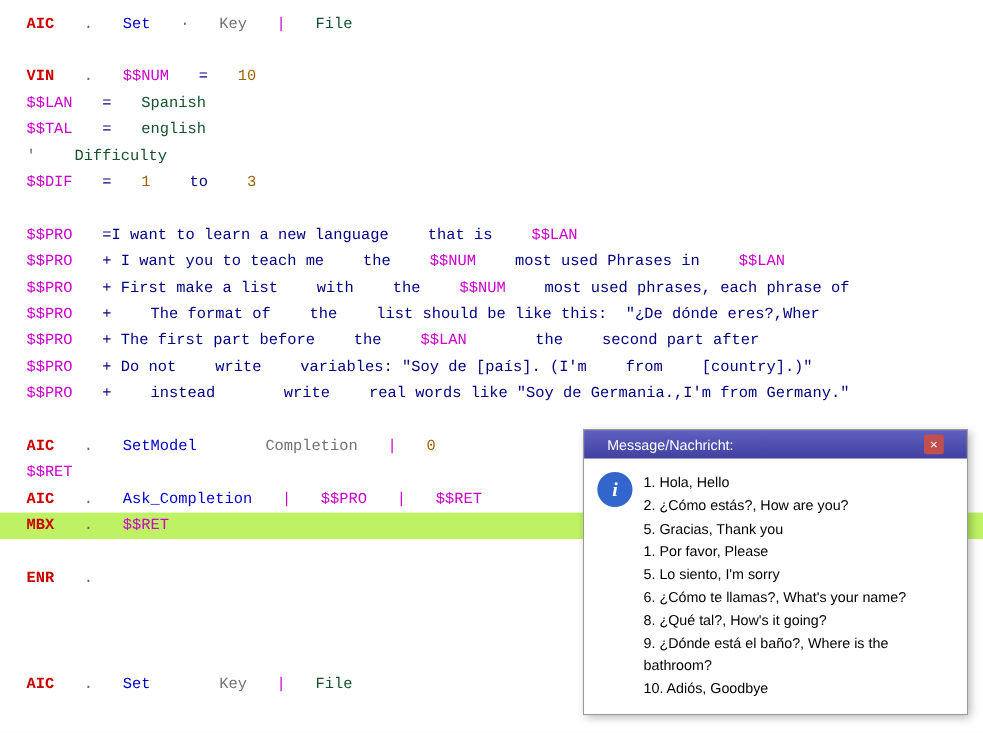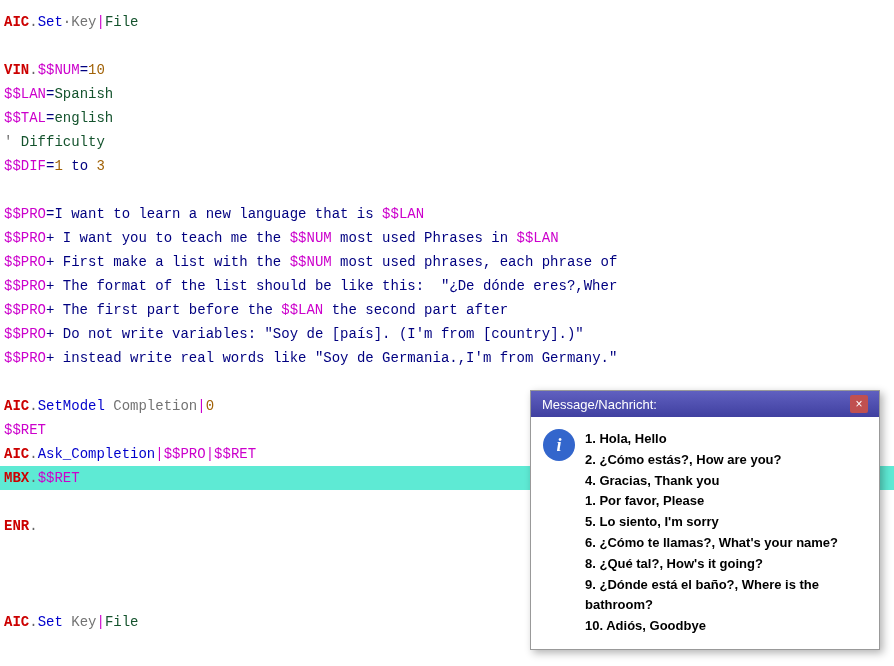--- a/index.html
+++ b/index.html
@@ -17,26 +17,27 @@
       width: 100%;
       height: 100%;
       padding: 10px 0;
       overflow: hidden;
       position: relative;
       white-space: nowrap;
     }
     .line {
       height: 24px;
       line-height: 24px;
-      padding: 0 4px;
+      padding: 0 24px;
       display: flex;
       align-items: center;
+      gap: 27px;
     }
     .line.highlighted {
-      background: #5eead4;
+      background: #bef264;
     }
     .line.empty {
       height: 24px;
     }
 
     
     .kw-aic { color: #cc0000; font-weight: bold; }
     
     .kw-enr { color: #cc0000; font-weight: bold; }
     
@@ -70,21 +71,21 @@
       left: 530px;
       width: 350px;
       background: #f0f0f0;
       border: 1px solid #999;
       box-shadow: 3px 3px 8px rgba(0,0,0,0.3);
       pointer-events: all;
     }
     .dialog-titlebar {
       background: linear-gradient(to bottom, #6060c0, #4040a0);
       color: white;
-      padding: 4px 11px;
+      padding: 4px 21px;
       display: flex;
       justify-content: space-between;
       align-items: center;
       font-family: Arial, sans-serif;
       font-size: 13px;
     }
     .dialog-close-btn {
       background: #c05050;
       border: none;
       color: white;
@@ -109,21 +110,20 @@
       min-height: 160px;
     }
     .dialog-icon {
       flex-shrink: 0;
       width: 32px;
       height: 32px;
     }
     .dialog-content {
       flex: 1;
       line-height: 1.6;
-      font-weight: bold;
     }
     .dialog-content div {
       line-height: 1.6;
     }
 
     
     .info-circle {
       width: 32px;
       height: 32px;
       border-radius: 50%;
@@ -315,21 +315,21 @@
       <button class="dialog-close-btn">×</button>
     </div>
     <div class="dialog-body">
       <div class="dialog-icon">
         <div class="info-circle">i</div>
       </div>
       <div class="dialog-content">
 
       <div>1. Hola, Hello</div>
           <div>2. ¿Cómo estás?, How are you?</div>
-          <div>4. Gracias, Thank you</div>
+          <div>5. Gracias, Thank you</div>
           <div>1. Por favor, Please</div>
           <div>5. Lo siento, I'm sorry</div>
           <div>6. ¿Cómo te llamas?, What's your name?</div>
           <div>8. ¿Qué tal?, How's it going?</div>
           <div>9. ¿Dónde está el baño?, Where is the bathroom?</div>
           <div>10. Adiós, Goodbye</div>
         </div>
     </div>
 
   </div>

